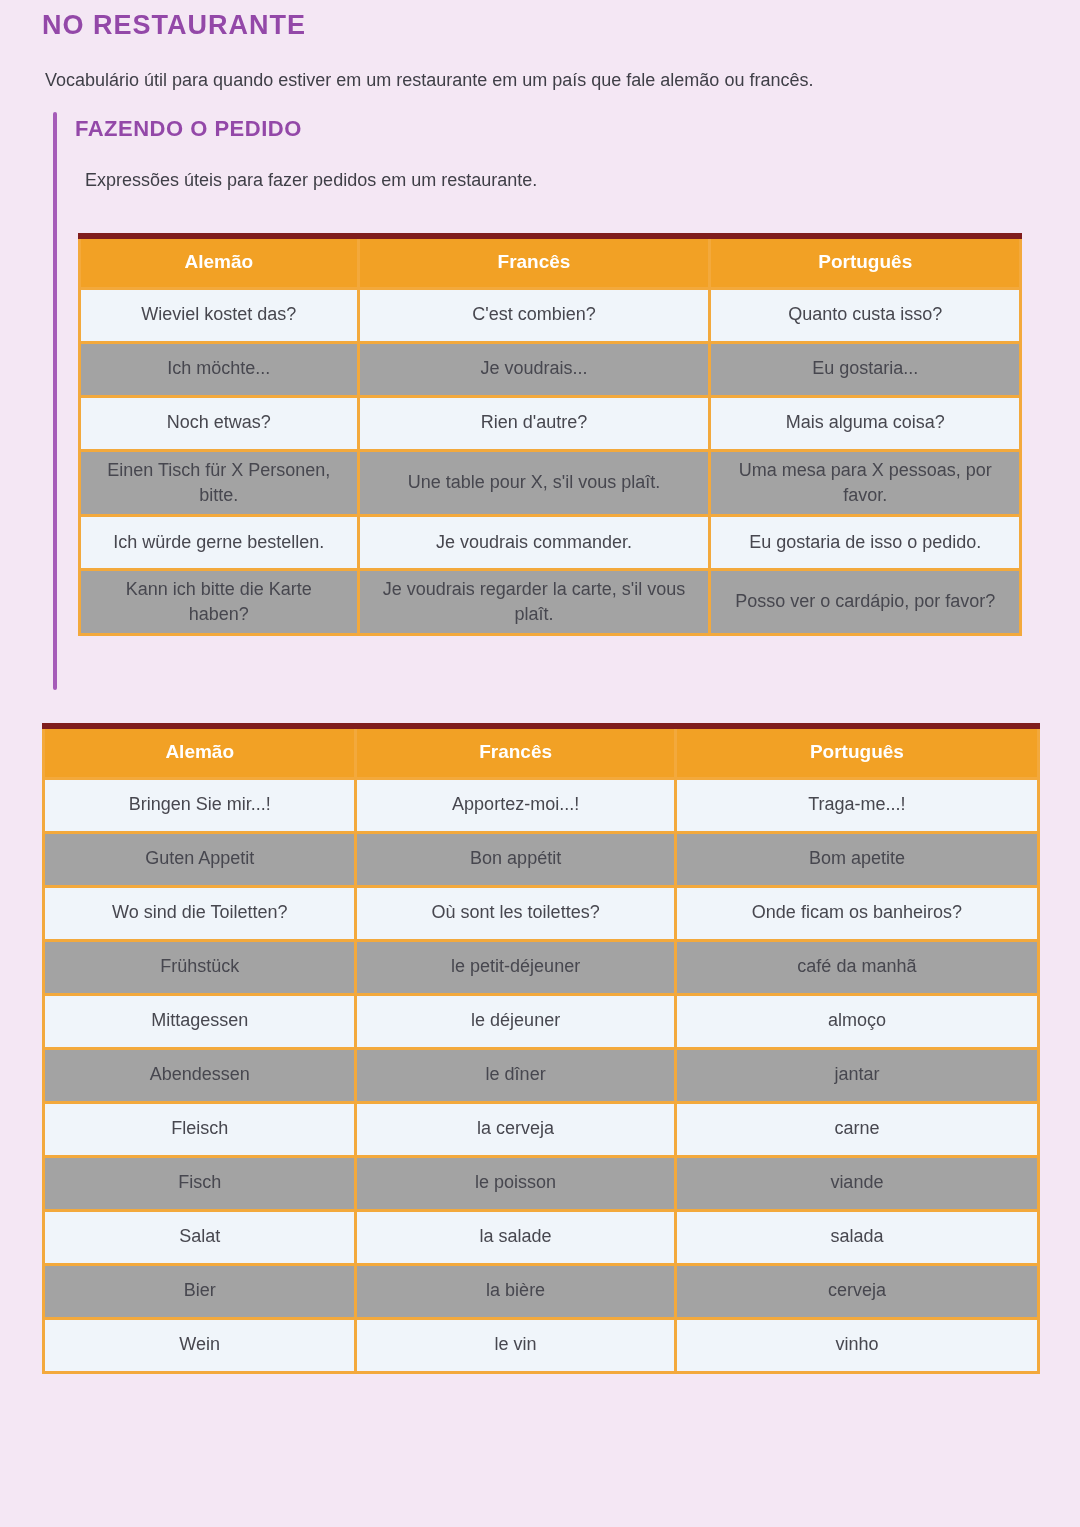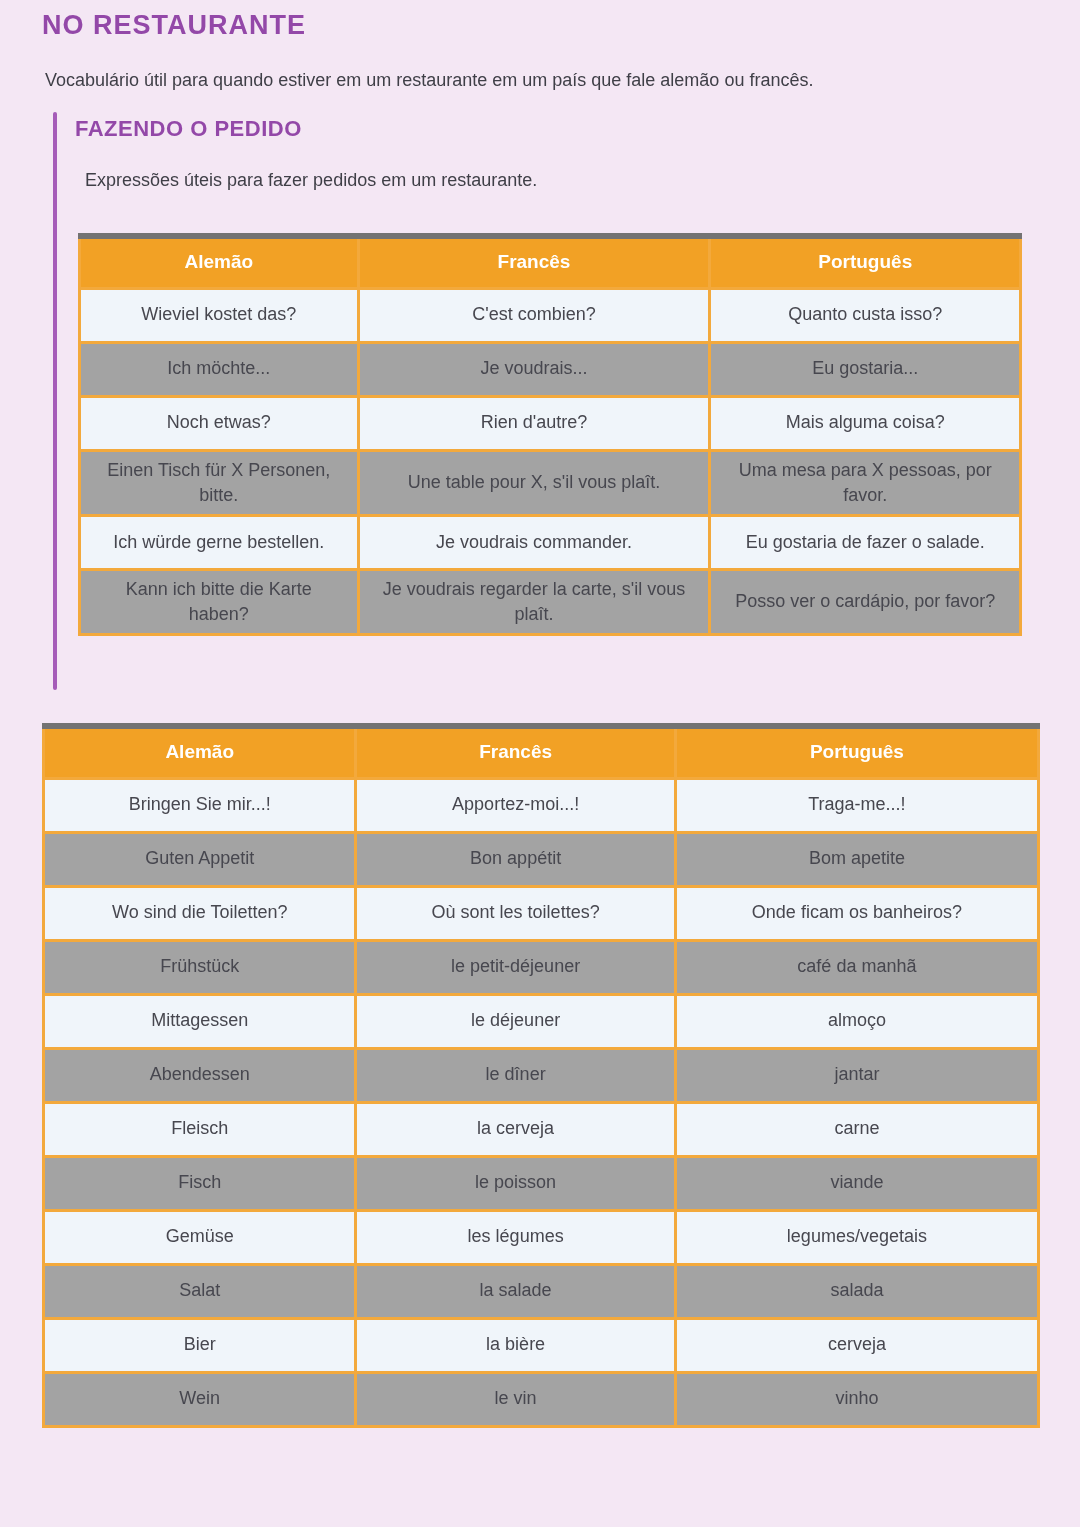--- a/index.html
+++ b/index.html
@@ -48,21 +48,21 @@
     vertical-align:middle;
     padding:6px 14px;
     line-height:1.4;
   }
   table.vocab th {
     background:#f2a125;
     color:#ffffff;
     font-weight:bold;
     font-size:19px;
     height:52px;
-    border-top:6px solid #737373;
+    border-top:6px solid #7f1d1d;
   }
   table.vocab td { height:54px; color:#47474f; background:#a3a3a3; }
   table.vocab tbody tr:nth-child(odd) td { background:#f0f5fa; }
   
   #table1 col.c1 { width:29.6%; } #table1 col.c2 { width:37.4%; } #table1 col.c3 { width:33%; }
   #table2 col.c1 { width:31.4%; } #table2 col.c2 { width:32.1%; } #table2 col.c3 { width:36.5%; }
 </style>
 </head>
 <body>
 
@@ -103,21 +103,21 @@
         <td>Mais alguma coisa?</td>
       </tr>
       <tr>
         <td>Einen Tisch für X Personen, bitte.</td>
         <td>Une table pour X, s'il vous plaît.</td>
         <td>Uma mesa para X pessoas, por favor.</td>
       </tr>
       <tr>
         <td>Ich würde gerne bestellen.</td>
         <td>Je voudrais commander.</td>
-        <td>Eu gostaria de fazer o salade.</td>
+        <td>Eu gostaria de isso o pedido.</td>
       </tr>
       <tr>
         <td>Kann ich bitte die Karte haben?</td>
         <td>Je voudrais regarder la carte, s'il vous plaît.</td>
         <td>Posso ver o cardápio, por favor?</td>
       </tr>
     </tbody>
 </table>
 
 <table class="vocab" id="table2">
@@ -168,25 +168,20 @@
         <td>Fleisch</td>
         <td>la cerveja</td>
         <td>carne</td>
       </tr>
       <tr>
         <td>Fisch</td>
         <td>le poisson</td>
         <td>viande</td>
       </tr>
       <tr>
-        <td>Gemüse</td>
-        <td>les légumes</td>
-        <td>legumes/vegetais</td>
-      </tr>
-      <tr>
         <td>Salat</td>
         <td>la salade</td>
         <td>salada</td>
       </tr>
       <tr>
         <td>Bier</td>
         <td>la bière</td>
         <td>cerveja</td>
       </tr>
       <tr>

